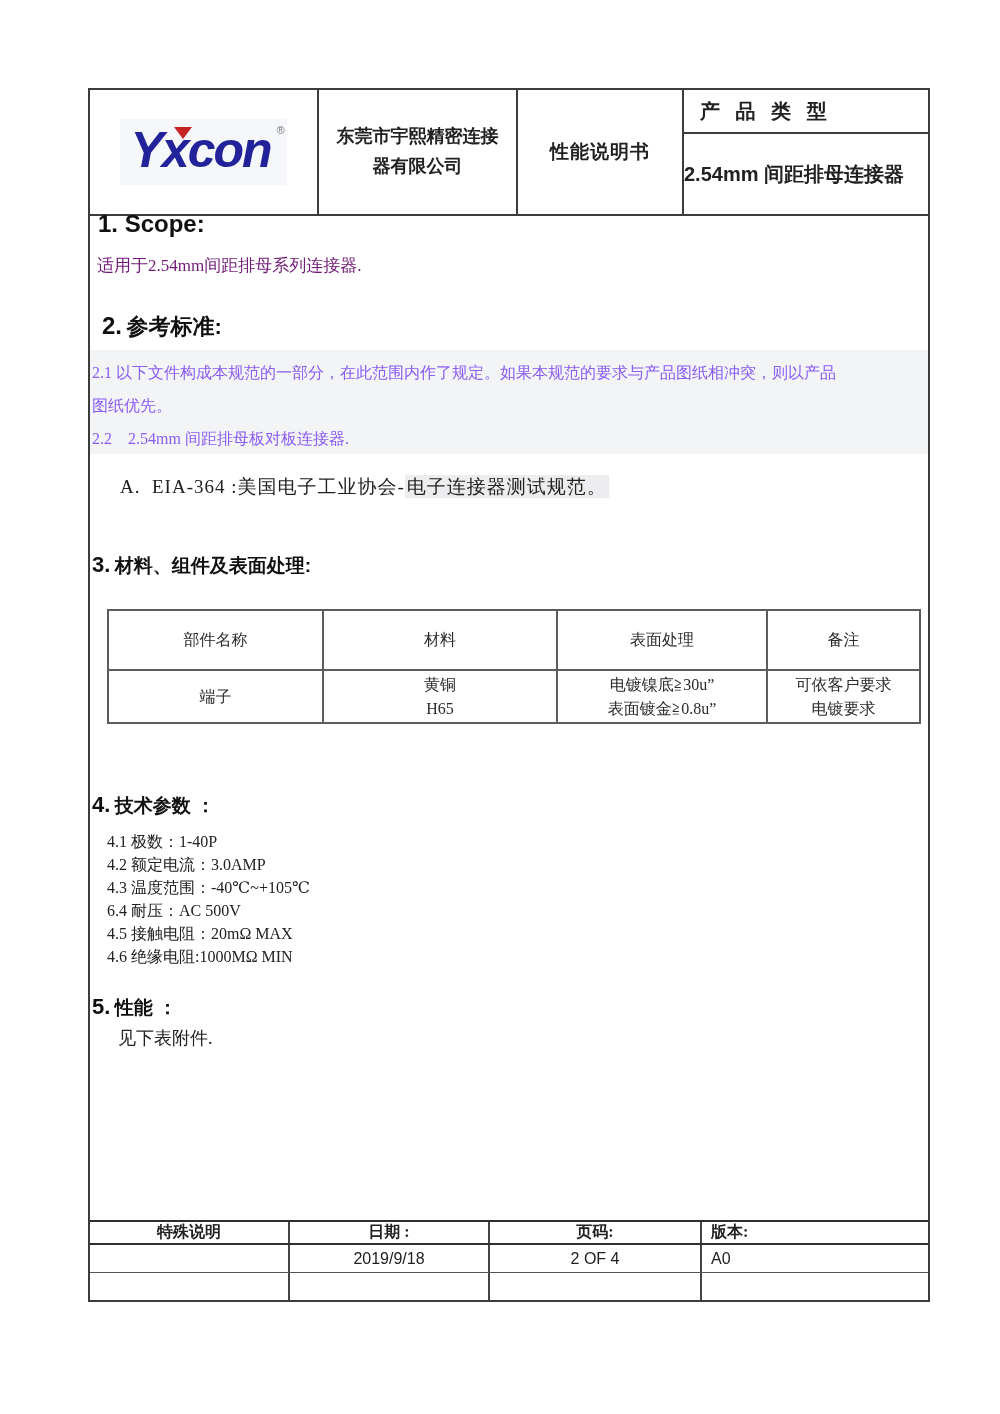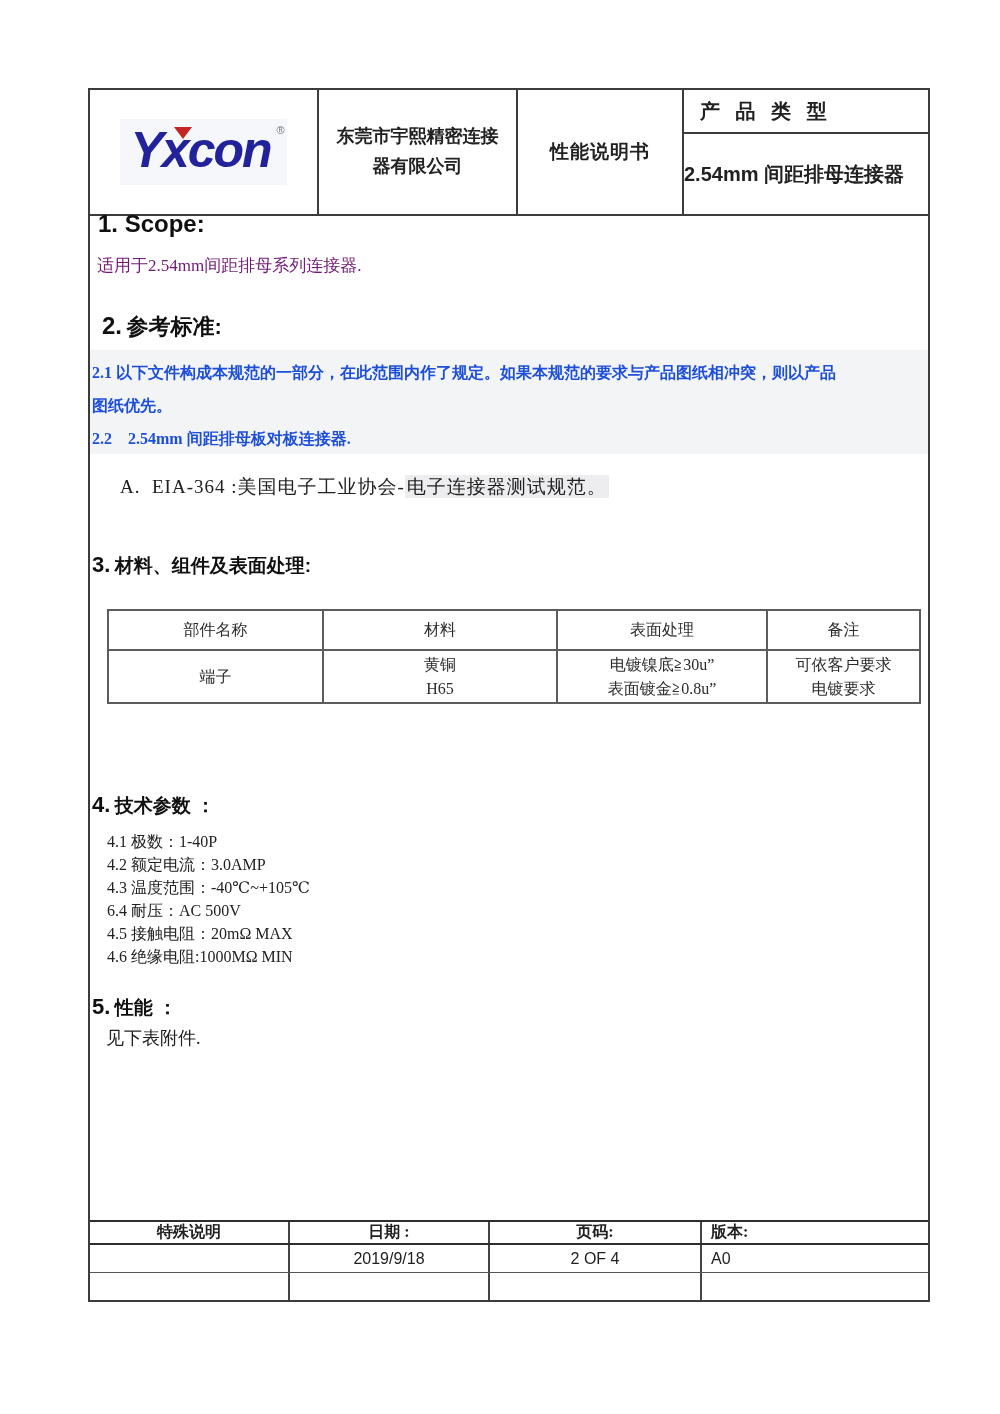--- a/index.html
+++ b/index.html
@@ -32,30 +32,30 @@
               letter-spacing:0; color:#777; }
 
   
   .abs { position:absolute; }
   .t1 { font-weight:bold; font-size:24px; color:#101010; }
   .t-num { font-weight:bold; font-size:22px; color:#101010; }
   .t-cn { font-weight:bold; font-size:19px; color:#101010; }
   .body-text { font-size:16px; color:#701a75; }
 
   .gray-block { position:absolute; left:0; right:0; top:260px; height:104px; background:#f3f4f6;
-                padding:6px 2px 0 2px; font-size:16px; line-height:33px; color:#1d4ed8;font-weight:bold; }
+                padding:6px 2px 0 2px; font-size:16px; line-height:33px; color:#8b5cf6; }
 
   .hl { background:#ededef; padding:1px 2px; }
 
   
   .mat-table { position:absolute; left:17px; top:519px; width:812px; border-collapse:collapse;
                font-size:16px; color:#2b2b2b; table-layout:fixed; }
   .mat-table td { border:2px solid #5c5c5c; text-align:center; vertical-align:middle; line-height:24px; }
   .mat-table .c1 { width:215px; } .mat-table .c2 { width:234px; } .mat-table .c3 { width:210px; } .mat-table .c4 { width:153px; }
-  .mat-h { height:40px; }
+  .mat-h { height:60px; }
   .mat-r1 { height:53px; }
   .mat-r2 { height:53px; }
 
   
   .spec-list { position:absolute; left:17px; top:740px; font-size:16px; line-height:23px; color:#222; }
 
   
   .ftr { position:absolute; left:0; right:0; bottom:0; height:80px; border-top:2px solid #2e2e2e;
          display:flex; flex-direction:column; }
   .ftr-row { display:flex; }
@@ -150,21 +150,21 @@
     <div>4.3 温度范围：-40℃~+105℃</div>
     <div>6.4 耐压：AC 500V</div>
     <div>4.5 接触电阻：20mΩ MAX</div>
     <div>4.6 绝缘电阻:1000MΩ MIN</div>
   </div>
 
   <div class="abs" style="left:2px; top:904px;">
     <span class="t-num">5.</span>
     <span class="t-cn">性能 ：</span>
   </div>
-  <div class="abs serif" style="left:16px; top:936px; font-size:18px;">见下表附件.</div>
+  <div class="abs serif" style="left:28px; top:936px; font-size:18px;">见下表附件.</div>
 
   <div class="ftr">
     <div class="ftr-row ftr-row1">
       <div class="ftr-cell fc1 serif">特殊说明</div>
       <div class="ftr-cell fc2 serif pre">日期 :</div>
       <div class="ftr-cell fc3 serif">页码:</div>
       <div class="ftr-cell fc4 serif">版本:</div>
     </div>
     <div class="ftr-row ftr-row2">
       <div class="ftr-cell fc1"></div>

